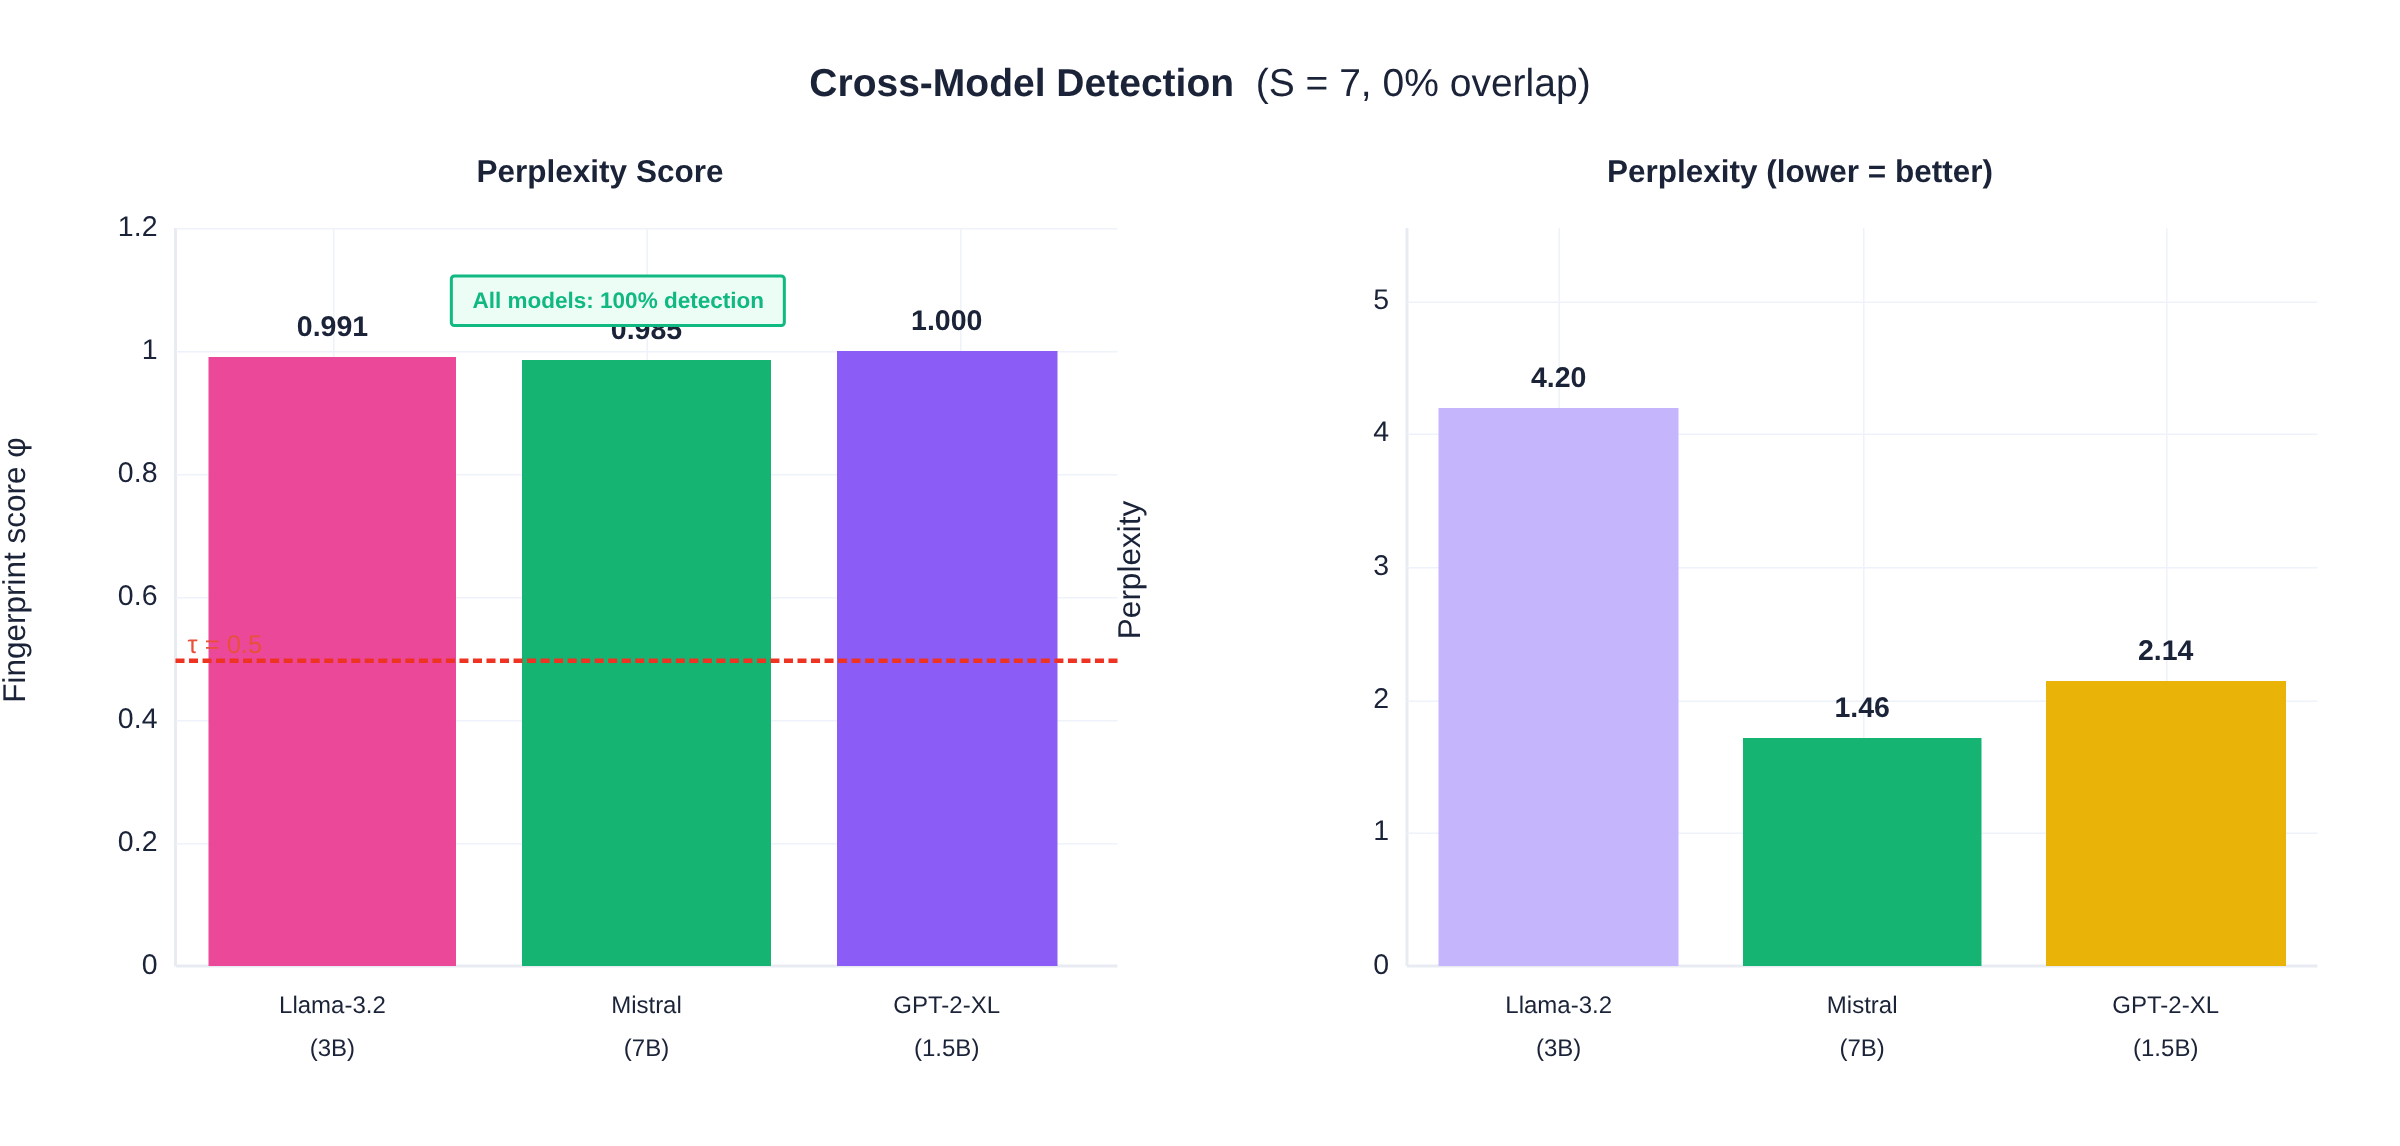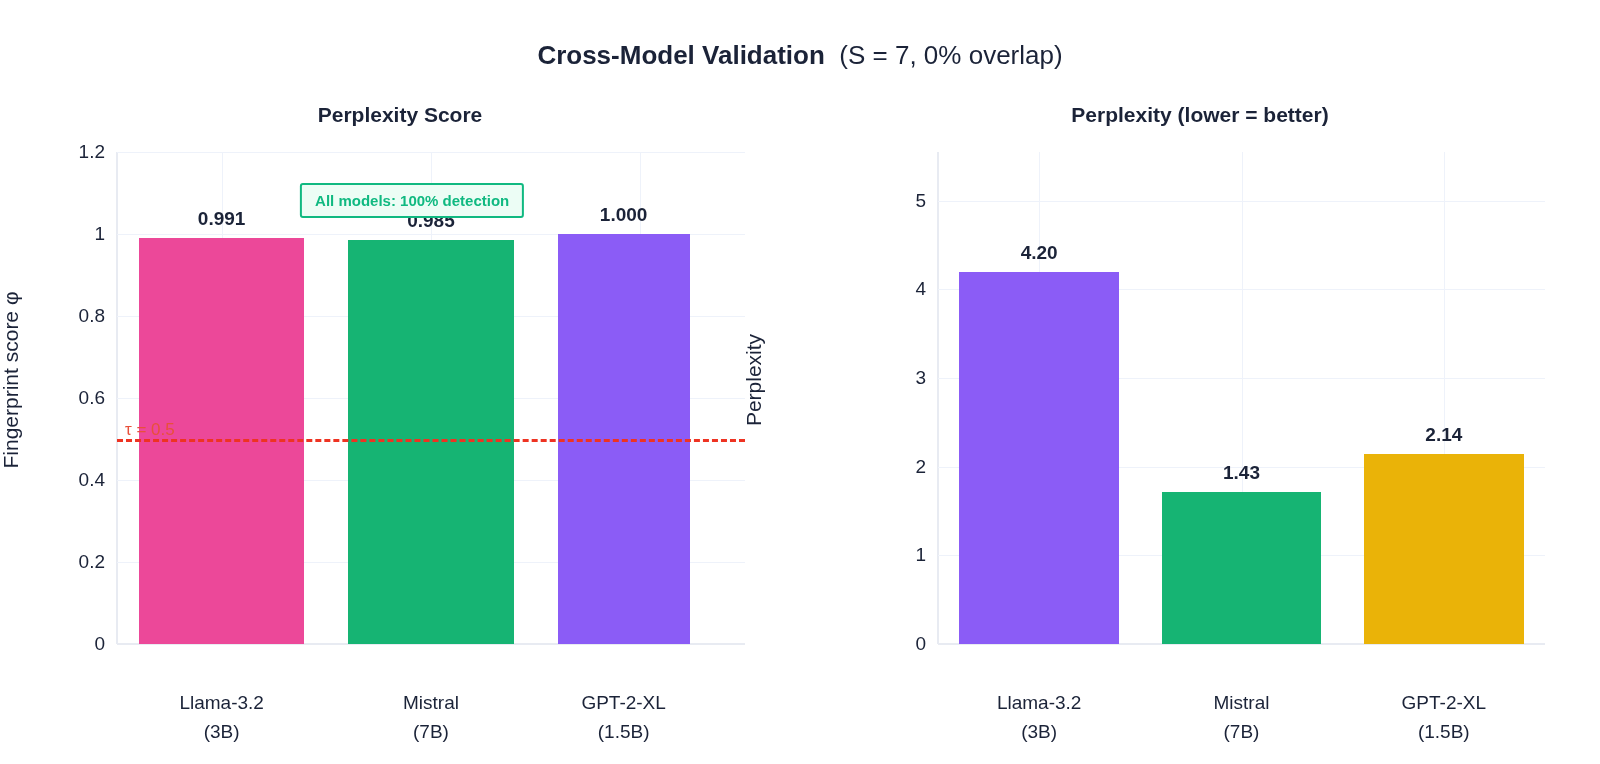--- a/index.html
+++ b/index.html
@@ -67,21 +67,21 @@
   .bar {
     position:absolute; bottom:0;
   }
   .bar-value {
     position:absolute; width:200px; left:50%; margin-left:-100px;
     text-align:center; font-size:19px; font-weight:bold; color:#1b2338;
     white-space:nowrap;
   }
   .xtick {
     position:absolute; top:calc(100% + 12px); width:240px; left:50%; margin-left:-120px;
-    text-align:center; font-size:19px; color:#1b2338; line-height:29px; white-space:nowrap;margin-top:32px;
+    text-align:center; font-size:16px; color:#1b2338; line-height:29px; white-space:nowrap;
   }
 
   
   .threshold-line {
     position:absolute; left:0; right:0; height:0;
     border-top:3px dashed #ee3322;
   }
   .threshold-label {
     position:absolute; left:8px; font-size:17px; color:#e8503a; white-space:nowrap;
   }
@@ -92,21 +92,21 @@
     font-size:15px; font-weight:bold; white-space:nowrap;
     padding:7px 13px; border-radius:3px;
   }
 </style>
 </head>
 <body>
 
 <div id="root">
 
   <div class="suptitle">
-    <span class="bold">Cross-Model Validation</span>&nbsp;&nbsp;<span class="reg">(S = 7, 0% overlap)</span>
+    <span class="bold">Cross-Model Detection</span>&nbsp;&nbsp;<span class="reg">(S = 7, 0% overlap)</span>
   </div>
 
   <div class="panel" id="panel-left">
     <div class="panel-title">Perplexity Score</div>
 
     <div class="ylabel">Fingerprint score φ</div>
 
     <div class="plot" id="plot-left">
       <div class="plot-bg"></div>
       <div class="axis-line-x"></div>
@@ -141,21 +141,21 @@
               <div>(3B)</div>
             </div>
           </div>
           <div class="bar" style="left: 231.313px; width: 165.373px; height: 403.85px; background: rgb(22, 180, 115);">
             <div class="bar-value" style="bottom: 411.85px;">0.985</div>
             <div class="xtick">
               <div>Mistral</div>
               <div>(7B)</div>
             </div>
           </div>
-          <div class="bar" style="left: 440.647px; width: 132px; height: 410px; background: rgb(139, 92, 246);">
+          <div class="bar" style="left: 440.647px; width: 147px; height: 410px; background: rgb(139, 92, 246);">
             <div class="bar-value" style="bottom: 418px;">1.000</div>
             <div class="xtick">
               <div>GPT-2-XL</div>
               <div>(1.5B)</div>
             </div>
           </div>
         </div>
 
       <div class="threshold-line" id="thr-line" style="top: 287px; border-top-color: rgb(238, 51, 34);"></div>
       <div class="threshold-label" id="thr-label" style="top: 268px; color: rgb(232, 80, 58);">τ = 0.5</div>
@@ -187,29 +187,29 @@
         </div>
       <div id="yticks-right">
           <div class="ytick" style="top: 492px;">0</div>
           <div class="ytick" style="top: 403.351px;">1</div>
           <div class="ytick" style="top: 314.703px;">2</div>
           <div class="ytick" style="top: 226.054px;">3</div>
           <div class="ytick" style="top: 137.405px;">4</div>
           <div class="ytick" style="top: 48.7568px;">5</div>
         </div>
       <div id="bars-right">
-          <div class="bar" style="left: 21.245px; width: 159.843px; height: 372.324px; background: #8b5cf6;">
+          <div class="bar" style="left: 21.245px; width: 159.843px; height: 372.324px; background: #c4b5fd;">
             <div class="bar-value" style="bottom: 380.324px;">4.20</div>
             <div class="xtick">
               <div>Llama-3.2</div>
               <div>(3B)</div>
             </div>
           </div>
           <div class="bar" style="left: 223.578px; width: 159.843px; height: 151.589px; background: rgb(22, 180, 115);">
-            <div class="bar-value" style="bottom: 159.589px;">1.43</div>
+            <div class="bar-value" style="bottom: 159.589px;">1.46</div>
             <div class="xtick">
               <div>Mistral</div>
               <div>(7B)</div>
             </div>
           </div>
           <div class="bar" style="left: 425.912px; width: 159.843px; height: 189.708px; background: #eab308;">
             <div class="bar-value" style="bottom: 197.708px;">2.14</div>
             <div class="xtick">
               <div>GPT-2-XL</div>
               <div>(1.5B)</div>

